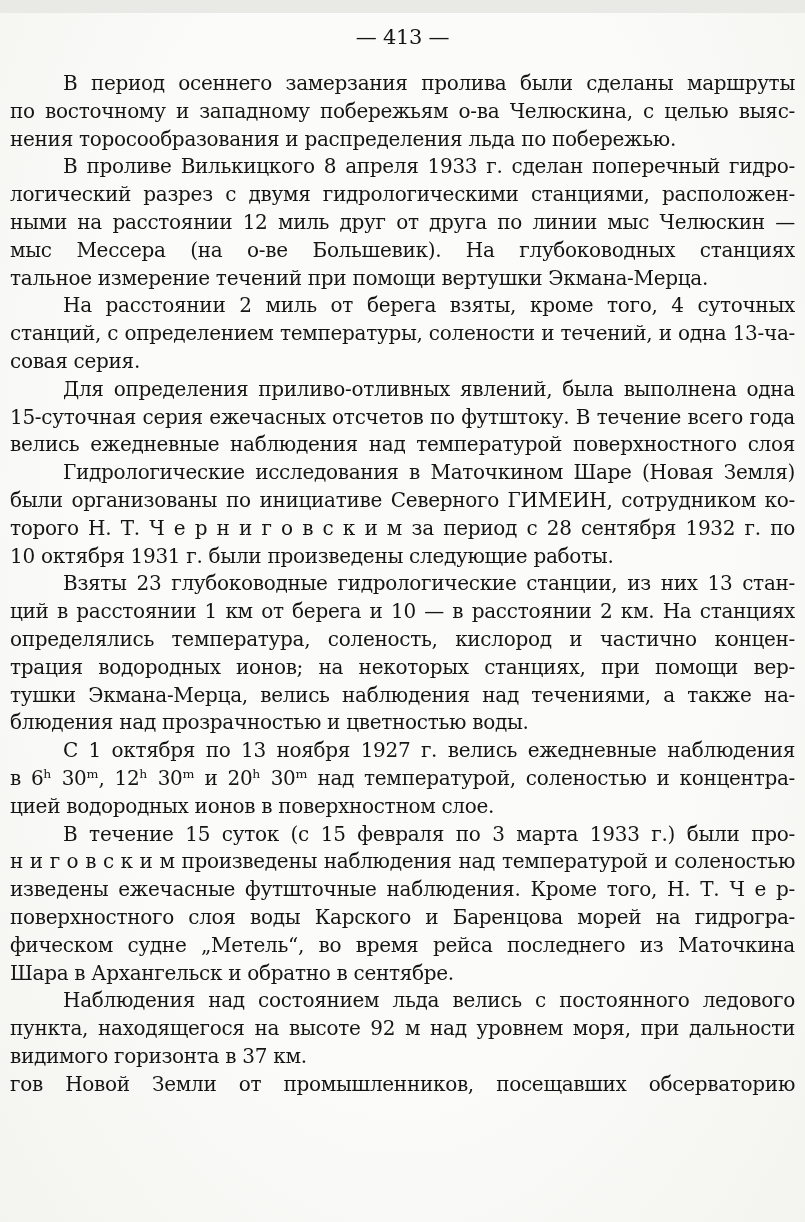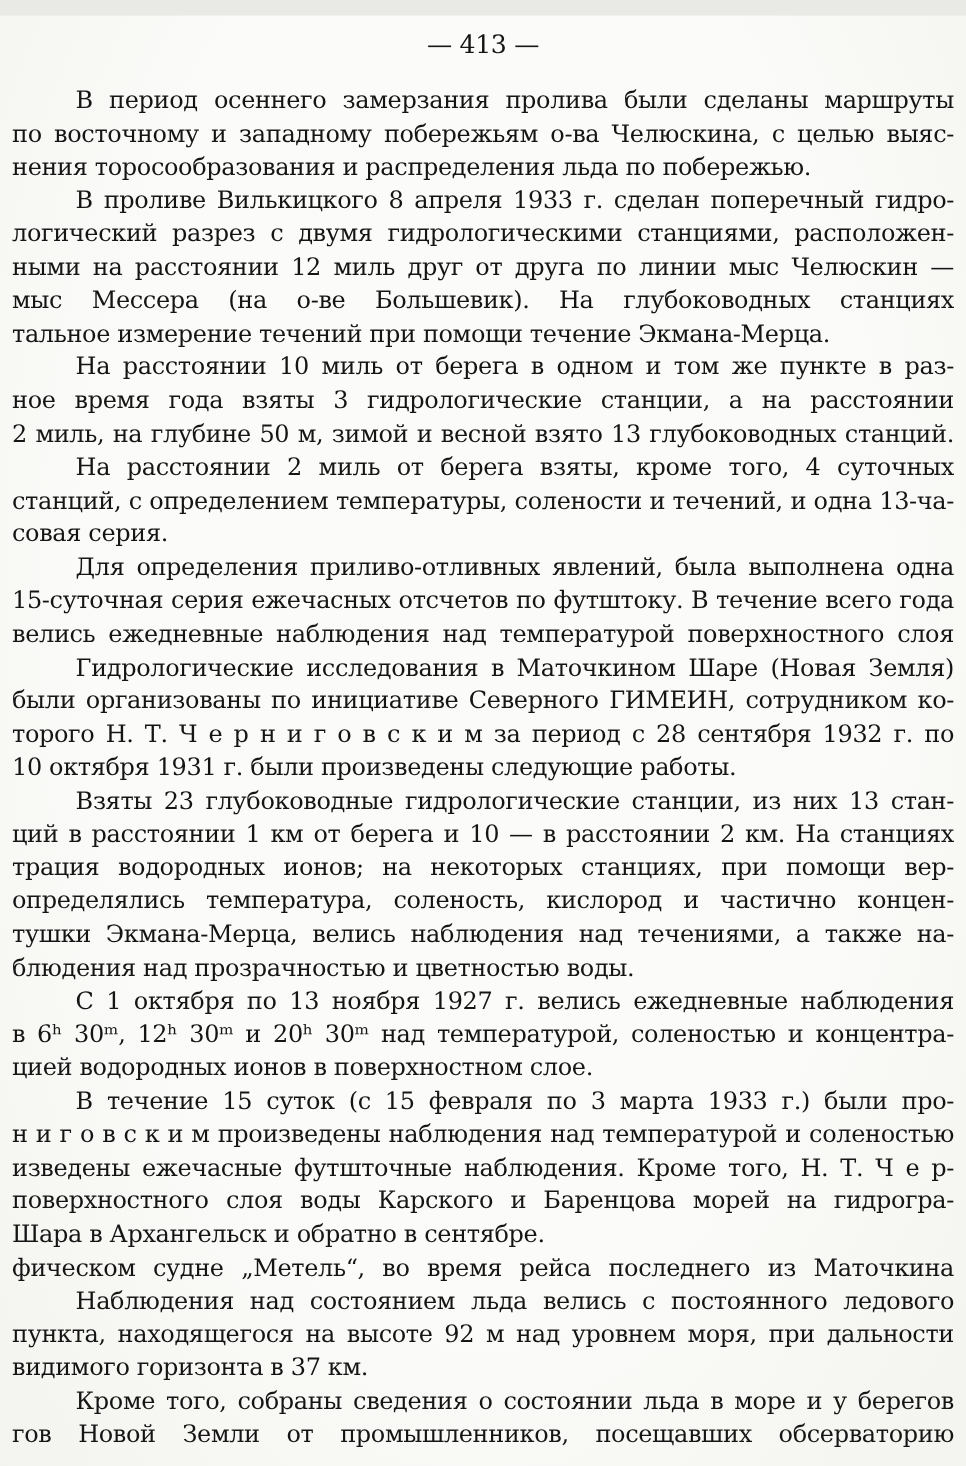--- a/index.html
+++ b/index.html
@@ -56,67 +56,61 @@
       <div class="para">
         <div class="line first">В период осеннего замерзания пролива были сделаны маршруты</div>
         <div class="line">по восточному и западному побережьям о-ва Челюскина, с целью выяс-</div>
         <div class="line last">нения торосообразования и распределения льда по побережью.</div>
       </div>
       <div class="para">
         <div class="line first">В проливе Вилькицкого 8 апреля 1933 г. сделан поперечный гидро-</div>
         <div class="line">логический разрез с двумя гидрологическими станциями, расположен-</div>
         <div class="line">ными на расстоянии 12 миль друг от друга по линии мыс Челюскин —</div>
         <div class="line">мыс Мессера (на о-ве Большевик). На глубоководных станциях определялась</div>
-        <div class="line last">тальное измерение течений при помощи течение Экмана-Мерца.</div>
-      </div>
-      <div class="para">
-        <div class="line first">На расстоянии 10 миль от берега в одном и том же пункте в раз-</div>
-        <div class="line">ное время года взяты 3 гидрологические станции, а на расстоянии</div>
-        <div class="line">2 миль, на глубине 50 м, зимой и весной взято 13 глубоководных станций.</div>
+        <div class="line last">тальное измерение течений при помощи вертушки Экмана-Мерца.</div>
       </div>
       <div class="para">
         <div class="line first">На расстоянии 2 миль от берега взяты, кроме того, 4 суточных</div>
         <div class="line">станций, с определением температуры, солености и течений, и одна 13-ча-</div>
         <div class="line last">совая серия.</div>
       </div>
       <div class="para">
         <div class="line first">Для определения приливо-отливных явлений, была выполнена одна</div>
         <div class="line">15-суточная серия ежечасных отсчетов по футштоку. В течение всего года</div>
         <div class="line">велись ежедневные наблюдения над температурой поверхностного слоя воды.</div>
       </div>
       <div class="para">
         <div class="line first">Гидрологические исследования в Маточкином Шаре (Новая Земля)</div>
         <div class="line">были организованы по инициативе Северного ГИМЕИН, сотрудником ко-</div>
         <div class="line">торого Н. Т. Ч&nbsp;е&nbsp;р&nbsp;н&nbsp;и&nbsp;г&nbsp;о&nbsp;в&nbsp;с&nbsp;к&nbsp;и&nbsp;м за период с 28 сентября 1932 г. по</div>
         <div class="line last">10 октября 1931 г. были произведены следующие работы.</div>
       </div>
       <div class="para">
         <div class="line first">Взяты 23 глубоководные гидрологические станции, из них 13 стан-</div>
         <div class="line">ций в расстоянии 1 км от берега и 10 — в расстоянии 2 км. На станциях</div>
+        <div class="line">определялись температура, соленость, кислород и частично концен-</div>
         <div class="line">трация водородных ионов; на некоторых станциях, при помощи вер-</div>
-        <div class="line">определялись температура, соленость, кислород и частично концен-</div>
         <div class="line">тушки Экмана-Мерца, велись наблюдения над течениями, а также на-</div>
         <div class="line last">блюдения над прозрачностью и цветностью воды.</div>
       </div>
       <div class="para">
         <div class="line first">С 1 октября по 13 ноября 1927 г. велись ежедневные наблюдения</div>
         <div class="line">в 6ʰ 30ᵐ, 12ʰ 30ᵐ и 20ʰ 30ᵐ над температурой, соленостью и концентра-</div>
         <div class="line last">цией водородных ионов в поверхностном слое.</div>
       </div>
       <div class="para">
         <div class="line first">В течение 15 суток (с 15 февраля по 3 марта 1933 г.) были про-</div>
         <div class="line">н&nbsp;и&nbsp;г&nbsp;о&nbsp;в&nbsp;с&nbsp;к&nbsp;и&nbsp;м произведены наблюдения над температурой и соленостью</div>
         <div class="line">изведены ежечасные футшточные наблюдения. Кроме того, Н. Т. Ч&nbsp;е&nbsp;р-</div>
         <div class="line">поверхностного слоя воды Карского и Баренцова морей на гидрогра-</div>
+        <div class="line">фическом судне „Метель“, во время рейса последнего из Маточкина</div>
         <div class="line last">Шара в Архангельск и обратно в сентябре.</div>
-        <div class="line">фическом судне „Метель“, во время рейса последнего из Маточкина</div>
       </div>
       <div class="para">
         <div class="line first">Наблюдения над состоянием льда велись с постоянного ледового</div>
         <div class="line">пункта, находящегося на высоте 92 м над уровнем моря, при дальности</div>
         <div class="line last">видимого горизонта в 37 км.</div>
       </div>
       <div class="para">
-        <div class="line first">Кроме того, собраны сведения о состоянии льда в море и у берегов</div>
         <div class="line">гов Новой Земли от промышленников, посещавших обсерваторию</div>
       </div>
     </div>
 </div>
 
 </body></html>

